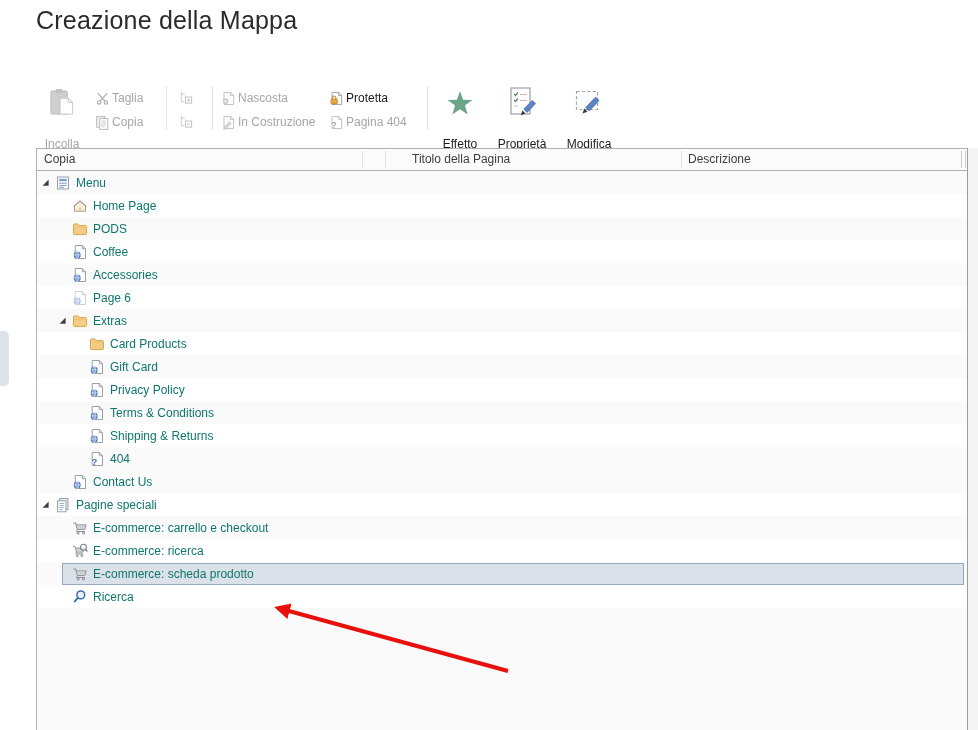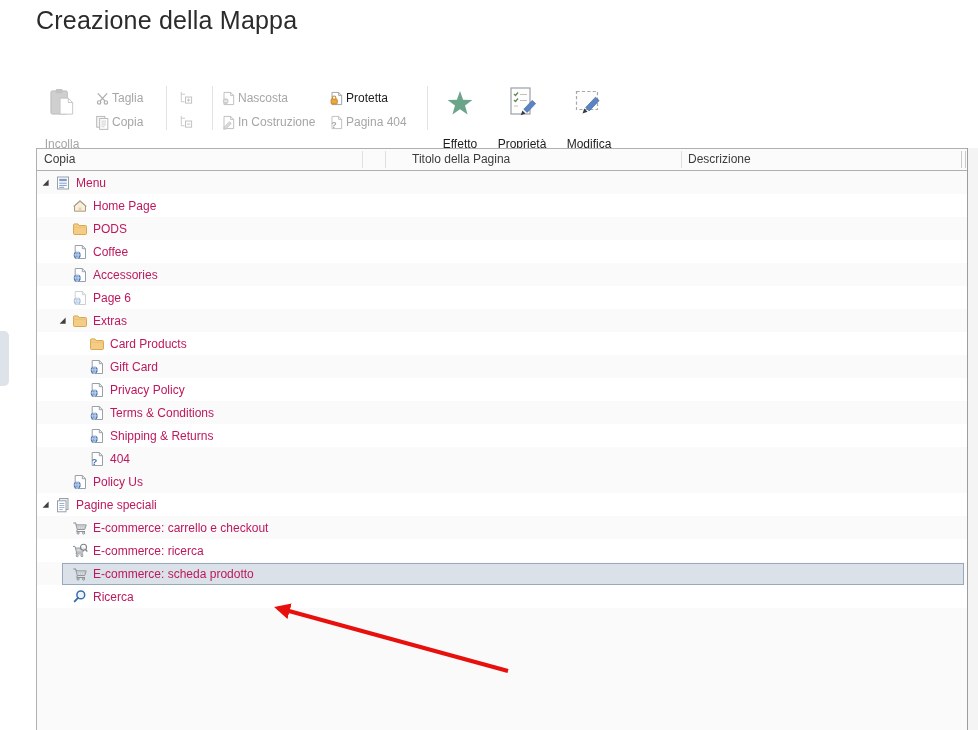--- a/index.html
+++ b/index.html
@@ -54,21 +54,21 @@
   .row.alt{background:#fafafa;}
   .exp{width:13px;height:23px;flex:none;display:flex;align-items:center;}
   .rowbody{
     flex:1;display:flex;align-items:center;height:20px;
     margin:1px 3px 1px -9px;padding-left:9px;
     border:1px solid transparent;box-sizing:content-box;
   }
   .row.selected .rowbody{background:#dbe1e8;border-color:#98a8bd;}
   .ticon{width:16px;height:16px;flex:none;margin-right:5px;display:flex;align-items:center;justify-content:center;}
   .ticon.faded{opacity:.5;}
-  .tlabel{font-size:12px;color:#be185d;white-space:nowrap;}
+  .tlabel{font-size:12px;color:#0f766e;white-space:nowrap;}
 
   .side-handle{
     position:absolute;left:0;top:331px;width:9px;height:55px;
     background:#dde3e9;border-radius:0 5px 5px 0;
   }
   .right-strip{position:absolute;left:968px;width:10px;top:148px;bottom:0;background:#f4f4f4;}
   .arrow-overlay{position:absolute;left:0;top:0;pointer-events:none;}
   svg{display:block;}
 </style>
 </head>
@@ -455,21 +455,21 @@
     <div class="rowbody">
       <span class="ticon">
             <svg viewBox="0 0 16 16" width="16" height="16">
               <path d="M3.2 1.5h7.1l3.2 3.2v9.8H3.2z" fill="#fff" stroke="#98a0a8"></path>
               <path d="M10.3 1.5v3.2h3.2" fill="none" stroke="#98a0a8"></path>
               <circle cx="5.2" cy="10.9" r="3.5" fill="#4472b8"></circle>
               <path d="M1.7 10.9h7M5.2 7.4v7" stroke="#ffffff" stroke-width=".7" opacity=".85"></path>
               <ellipse cx="5.2" cy="10.9" rx="1.6" ry="3.5" fill="none" stroke="#ffffff" stroke-width=".7" opacity=".85"></ellipse>
             </svg>
           </span>
-      <span class="tlabel">Policy Us</span>
+      <span class="tlabel">Contact Us</span>
     </div>
   </div>
 
   <div class="row">
     <span class="indent" style="width: 4px;"></span>
     <span class="exp">
           <svg viewBox="0 0 10 10" width="9" height="9">
             <path d="M8.5 1.8v6.7H1.8z" fill="#3f3f3f"></path>
           </svg>
         </span>

